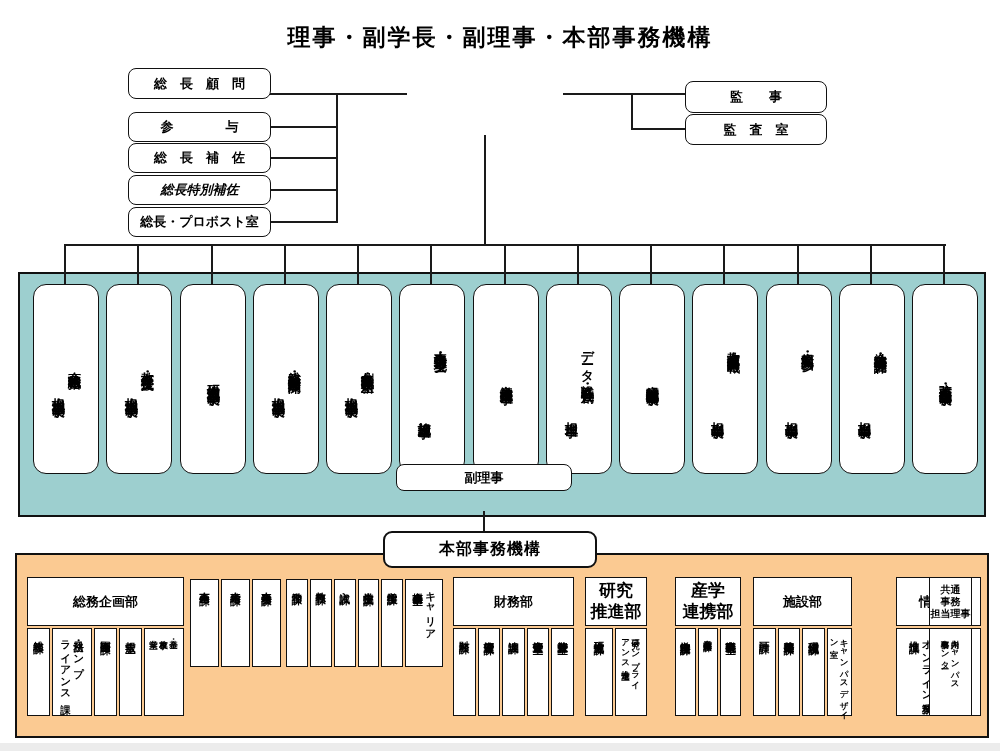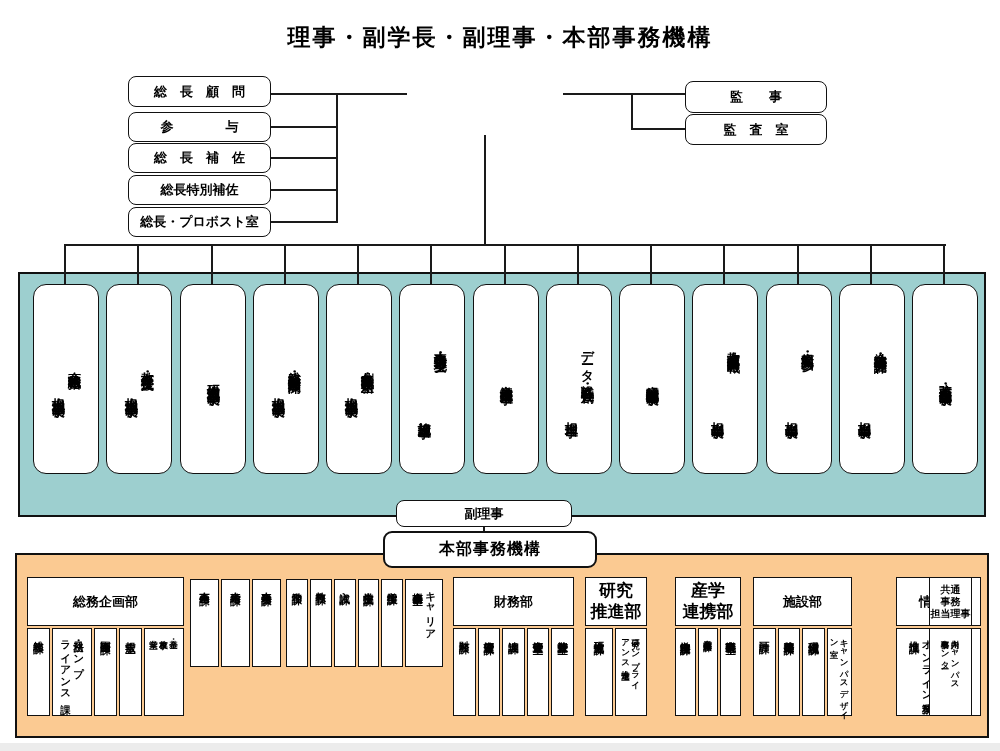--- a/index.html
+++ b/index.html
@@ -13,21 +13,21 @@
   .president{background:#ccccec;border-radius:12px;font-size:17px;}
   .band{position:absolute;border:2px solid #111;}
   .teal{left:18px;top:272px;width:964px;height:241px;background:#9dcfcf;}
   .orange{left:15px;top:553px;width:970px;height:181px;background:#fbca92;}
   .vbox{position:absolute;top:284px;width:64px;height:188px;background:#fff;
         border:1.7px solid #111;border-radius:13px;display:flex;align-items:center;justify-content:center;}
   .vt{writing-mode:vertical-rl;text-orientation:mixed;font-size:13px;font-weight:600;
       letter-spacing:1px;line-height:16px;white-space:pre-line;}
   .o1{margin-top:26px;}
   .o2{margin-top:70px;}
-  .vicebox{position:absolute;left:396px;top:500px;width:174px;height:25px;background:#fff;
+  .vicebox{position:absolute;left:396px;top:464px;width:174px;height:25px;background:#fff;
         border:1.7px solid #111;border-radius:8px;display:flex;align-items:center;justify-content:center;
         font-weight:700;font-size:13px;}
   .hqbox{position:absolute;left:383px;top:531px;width:210px;height:33px;background:#fff;
         border:2px solid #111;border-radius:9px;display:flex;align-items:center;justify-content:center;
         font-weight:700;font-size:16px;letter-spacing:1px;z-index:6;}
   .dept{position:absolute;top:577px;}
   .dept-head{height:49px;background:#fff;border:1.7px solid #111;display:flex;align-items:center;
         justify-content:center;font-weight:700;font-size:13px;text-align:center;
         white-space:pre-line;line-height:1.2;box-sizing:border-box;}
   .dept-head.two{font-size:17px;}
@@ -70,30 +70,30 @@
   <div class="line" style="left:504px;top:244px;width:2px;height:46px;"></div>
   <div class="line" style="left:577px;top:244px;width:2px;height:46px;"></div>
   <div class="line" style="left:650px;top:244px;width:2px;height:46px;"></div>
   <div class="line" style="left:723px;top:244px;width:2px;height:46px;"></div>
   <div class="line" style="left:797px;top:244px;width:2px;height:46px;"></div>
   <div class="line" style="left:870px;top:244px;width:2px;height:46px;"></div>
   <div class="line" style="left:943px;top:244px;width:2px;height:46px;"></div>
   <div class="line" style="left:483px;top:511px;width:2px;height:22px;"></div>
 
 
-  <div class="box" style="left:128px;top:76px;width:141px;height:29px;text-align:right;">
+  <div class="box" style="left:128px;top:68px;width:141px;height:29px;text-align:right;">
     <span>総　長　顧　問</span>
   </div>
   <div class="box" style="left:128px;top:112px;width:141px;height:28px;">
     <span>参　　　　与</span>
   </div>
   <div class="box" style="left:128px;top:143px;width:141px;height:28px;">
     <span>総　長　補　佐</span>
   </div>
-  <div class="box" style="left:128px;top:175px;width:141px;height:28px;">
+  <div class="box" style="left:128px;top:175px;width:141px;height:28px;font-style:italic;">
     <span>総長特別補佐</span>
   </div>
   <div class="box" style="left:128px;top:207px;width:141px;height:28px;">
     <span>総長・プロボスト室</span>
   </div>
 
   <div class="box" style="left:685px;top:81px;width:140px;height:30px;">
     <span>監　　事</span>
   </div>
   <div class="box" style="left:685px;top:114px;width:140px;height:29px;">

